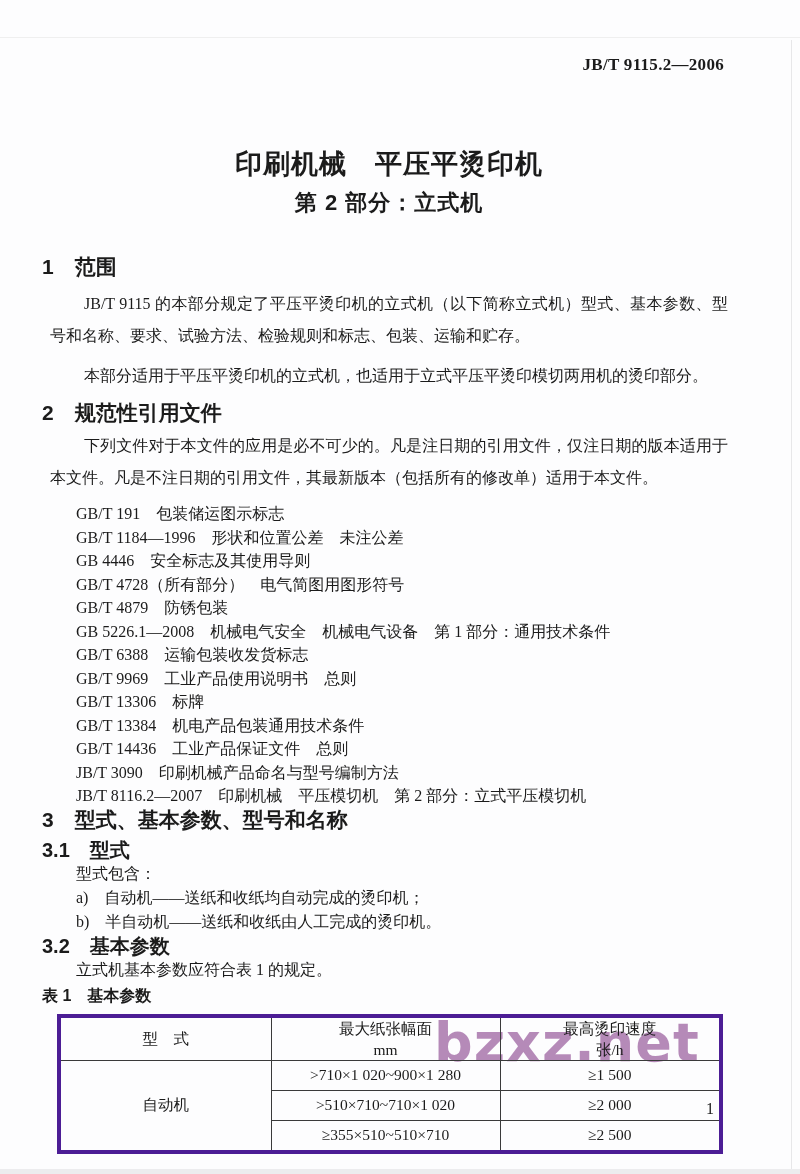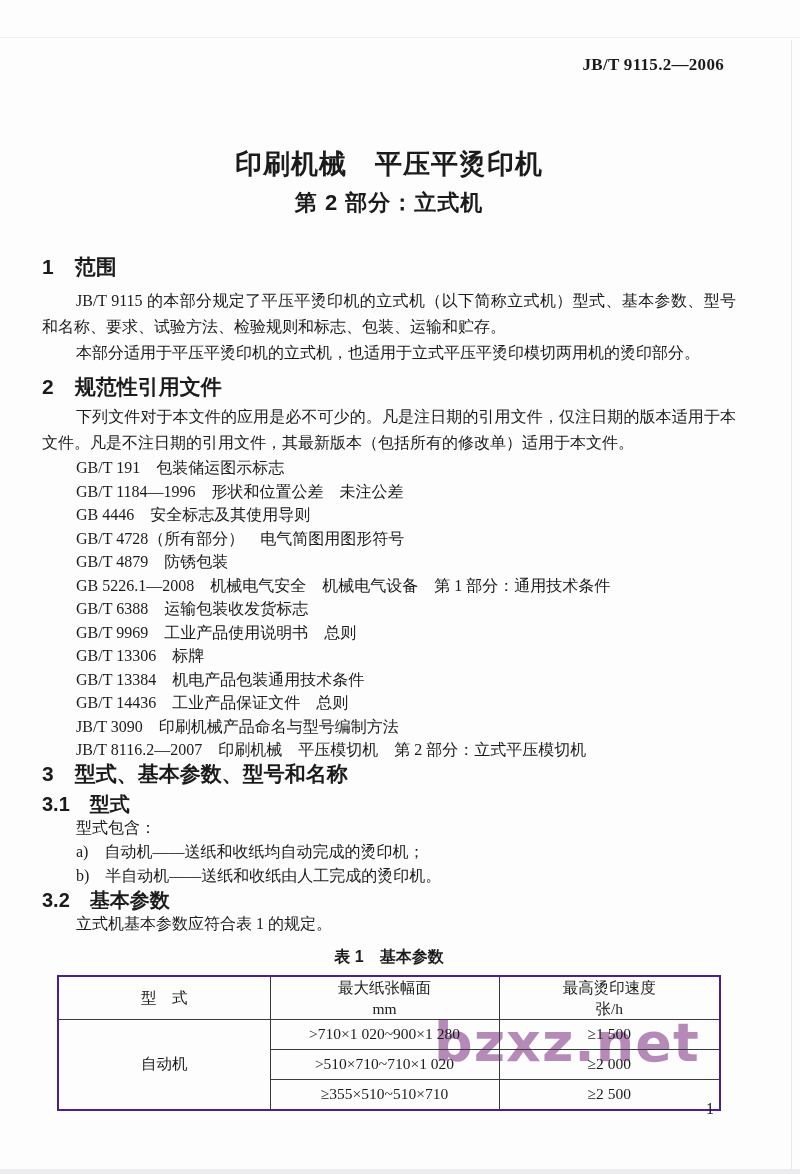--- a/index.html
+++ b/index.html
@@ -41,44 +41,44 @@
   }
   .h1-sec { margin-top:32px; }
   .h2-sec { margin-top:9px; }
   .h3-sec { margin-top:0; }
   .h-sub {
     font-family:"Liberation Sans","DejaVu Sans",sans-serif;
     font-weight:bold; font-size:20px; line-height:24px; margin-top:6px;
   }
   .h-sub2 { margin-top:0; }
 
-  .para { margin:0; font-size:16px; line-height:26px; text-align:justify; text-indent:34px; }
+  .para { margin:8px; font-size:16px; line-height:32px; text-align:justify; text-indent:34px; }
   .p-first { margin-top:9px; }
   .p-after-h { margin-top:5px; }
 
   .refs { margin:0; padding-left:34px; font-size:16px; line-height:23.5px; }
   .ref-item { white-space:pre-wrap; }
 
   .indent-line { margin:0; padding-left:34px; font-size:16px; line-height:24px; white-space:pre-wrap; }
 
   .tbl-caption {
-    margin-top:9px; text-align:center;
+    margin-top:2px; 
     font-family:"Liberation Sans","DejaVu Sans",sans-serif;
     font-weight:bold; font-size:16px; line-height:24px;
   }
   table.basic {
     margin-top:6px; margin-left:15px;
     width:662px; border-collapse:collapse; table-layout:fixed;
     background:transparent;
   }
   table.basic th, table.basic td {
     border:1px solid #3a3a3a; text-align:center; vertical-align:middle;
     font-size:15.5px; padding:0; background:transparent;
   }
-  table.basic { border:2px solid #4c1d95; }
+  table.basic { border:4px solid #4c1d95; }
   th.hdr { font-weight:normal; line-height:21px; padding:3px 0 4px 0; }
   td.cell { height:29px; }
   .col1 { width:212px; } .col2 { width:229px; } .col3 { width:221px; }
 
   .page-number { position:absolute; left:706px; top:1100px; z-index:2; font-size:16px; }
 </style>
 </head>
 <body>
 
 <div class="page">

